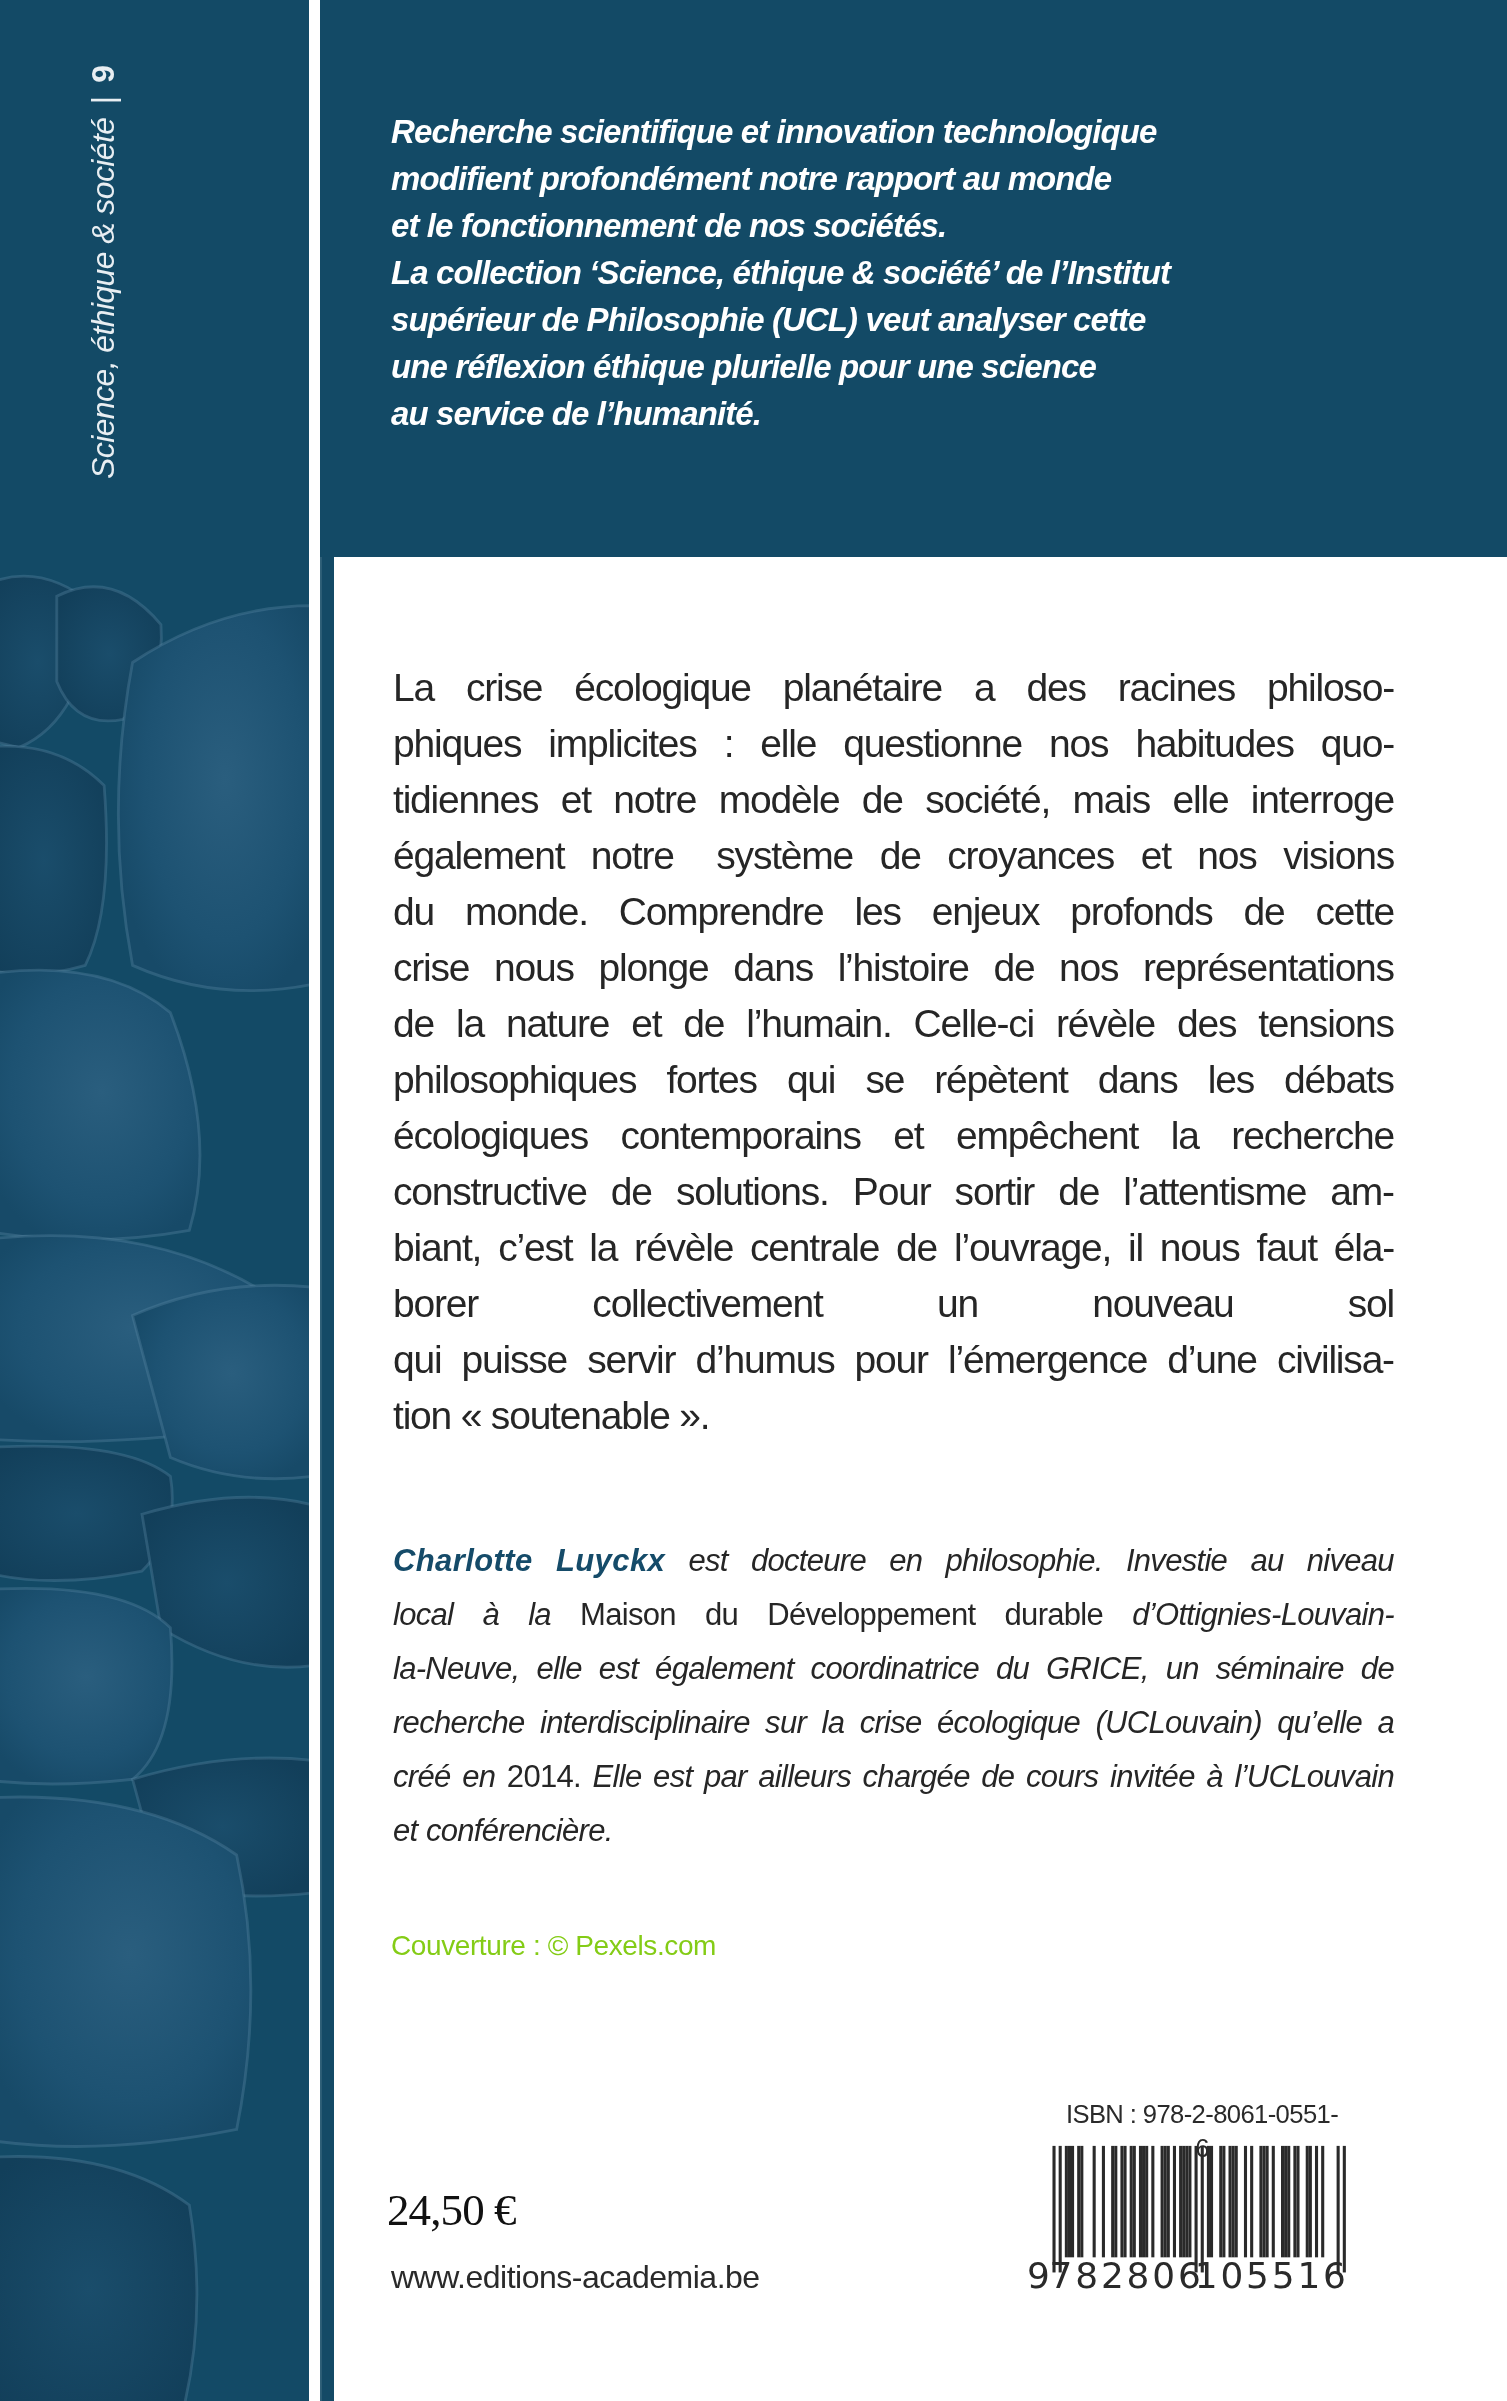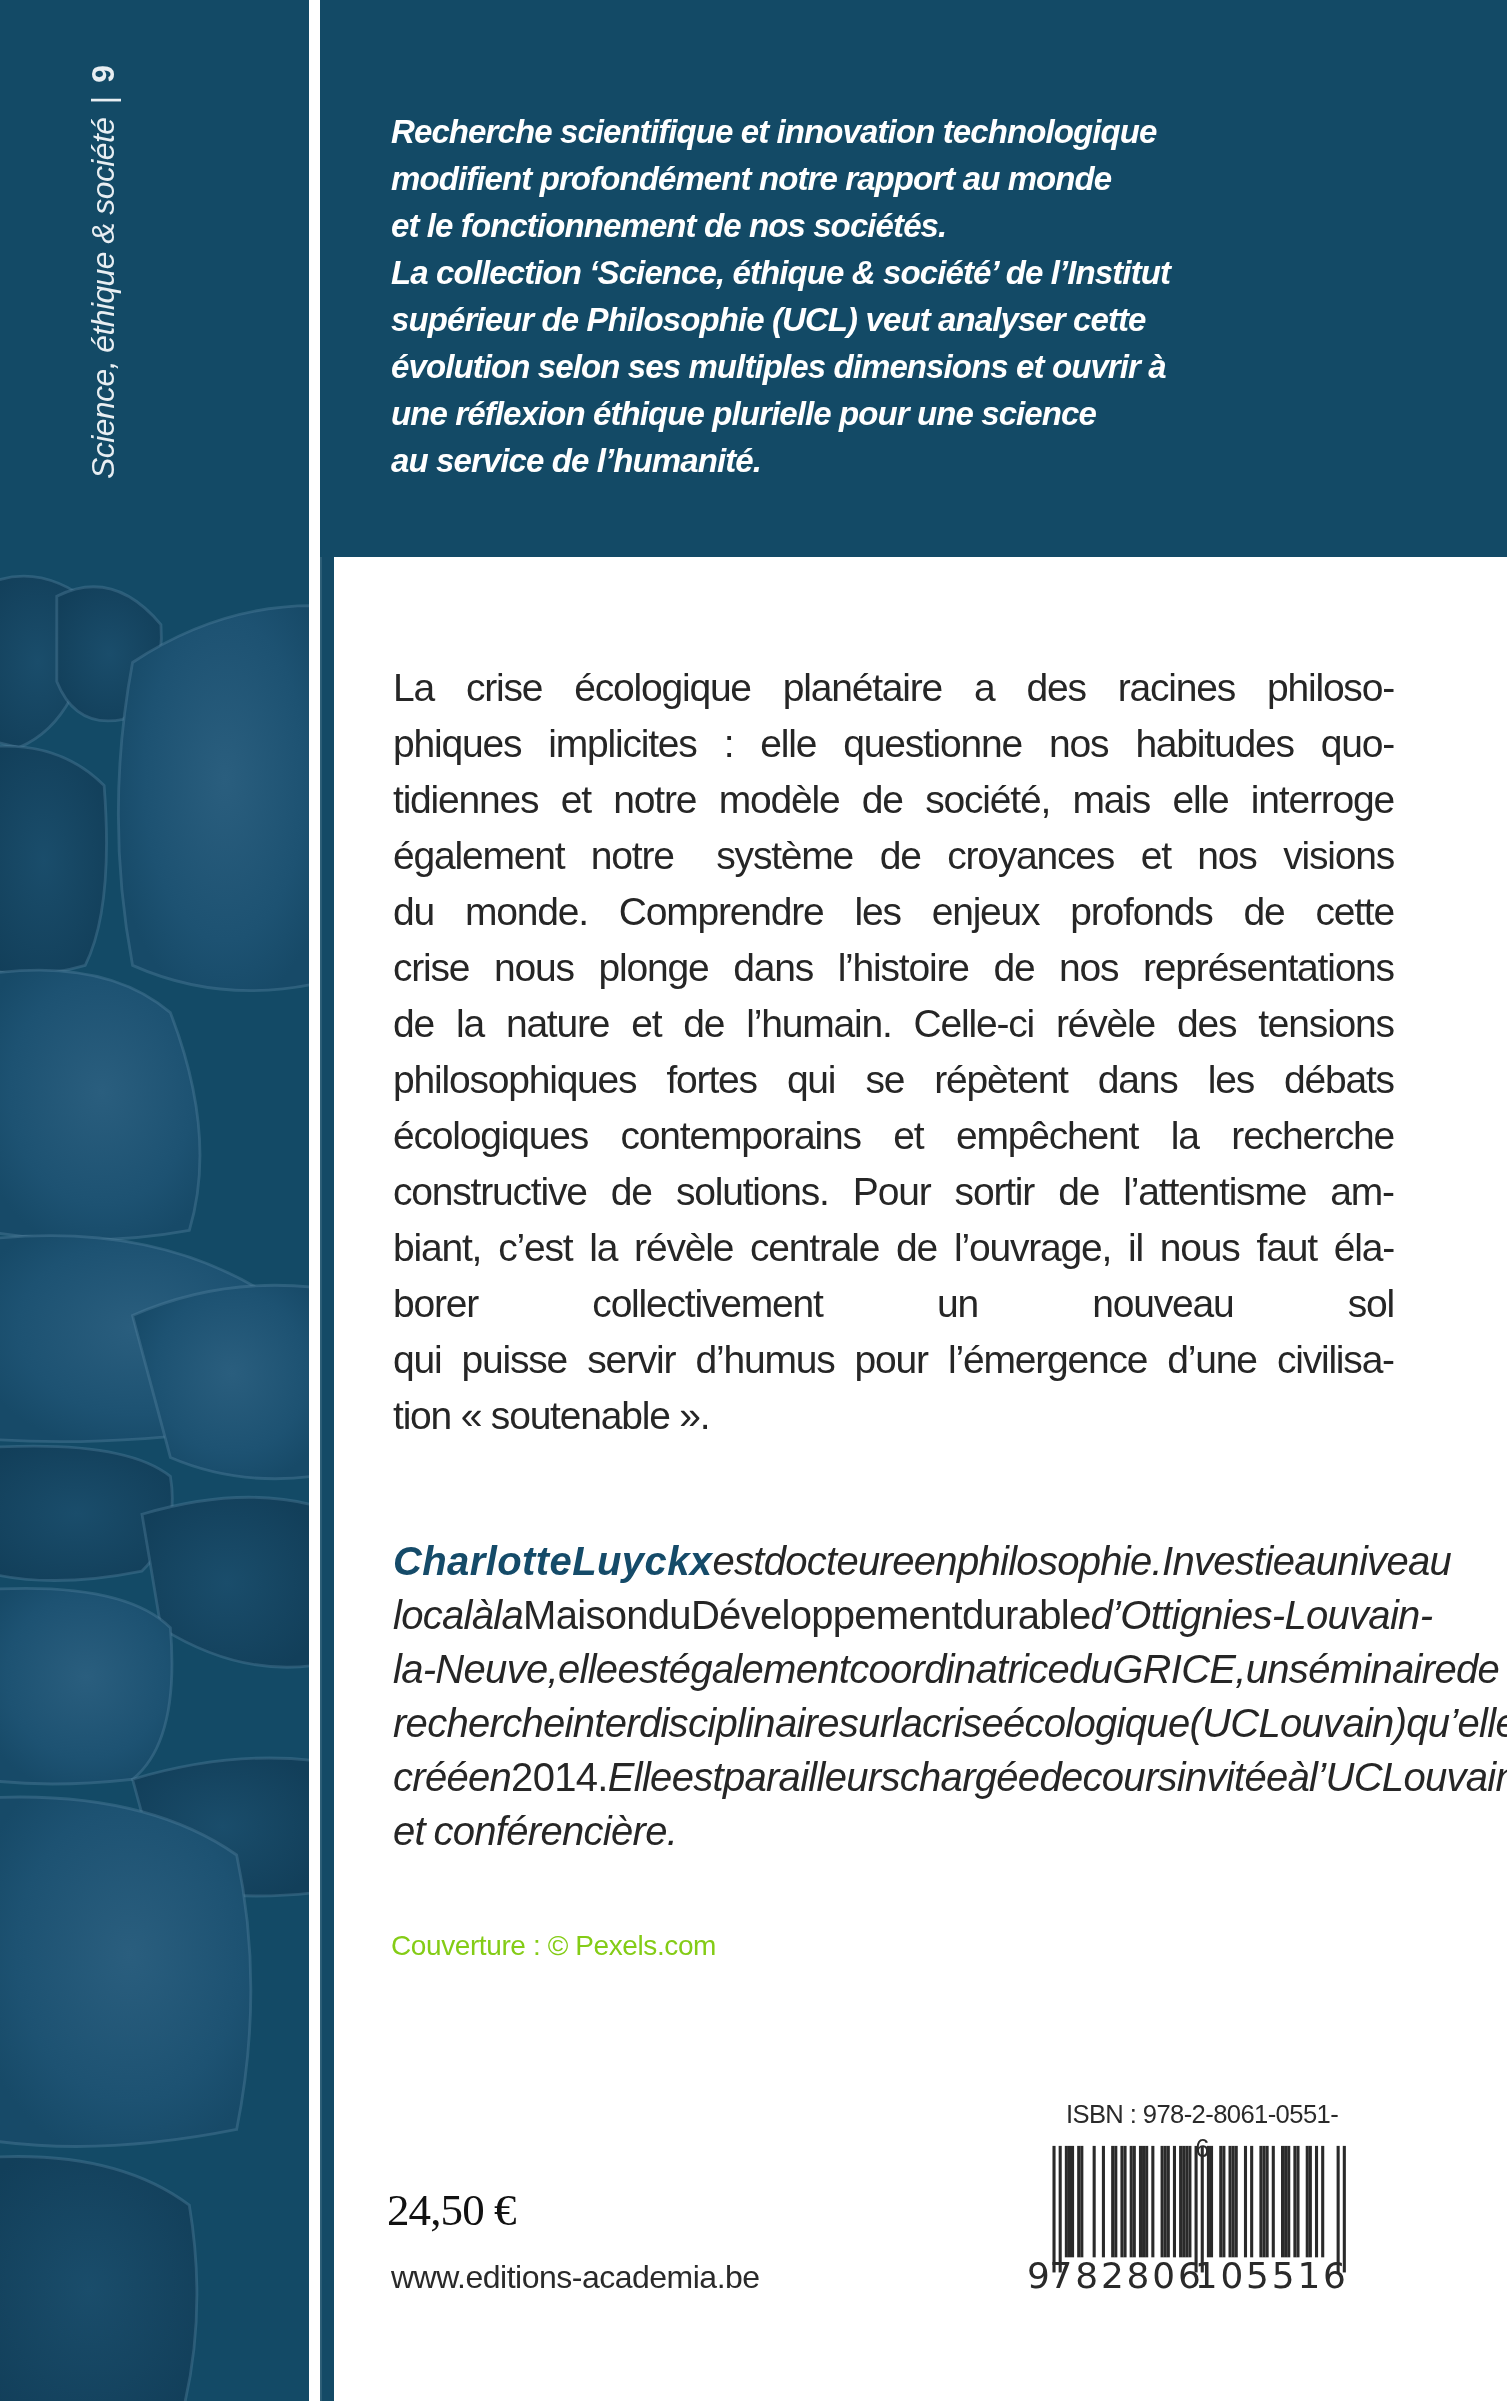--- a/index.html
+++ b/index.html
@@ -14,21 +14,21 @@
   .white-panel { left:334px; top:557px; width:1173px; height:1844px; background:#ffffff; }
   .spine { left:78px; top:53px; width:51px; height:426px; }
   .spine-inner { position:absolute; left:0; top:0; width:426px; height:51px; transform-origin: 0 0; transform: translate(0px, 426px) rotate(-90deg); color:#e8eef2; font-size:32px; line-height:51px; white-space:nowrap; font-family:"Liberation Sans", sans-serif; }
   .spine-title { font-style:italic; letter-spacing:-0.6px; }
   .spine-sep { margin:0 13.2px; font-weight:300; }
   .spine-num { font-weight:700; }
   .body-text { left:393px; top:660px; width:1001px; color:#262626; font-size:39px; line-height:56px; font-family:"Liberation Sans", sans-serif; letter-spacing:-1.2px; }
   .body-text span { display:block; text-align:justify; text-align-last:justify; white-space:nowrap; height:56px; }
   .body-text span.last { text-align-last:left; }
   .line-flex { display:flex !important; justify-content:space-between; }
-  .bio { left:393px; top:1534px; width:1001px; color:#262626; font-size:40px; line-height:54px; font-family:"Liberation Sans", sans-serif; letter-spacing:-0.7px; }
+  .bio { left:393px; top:1534px; width:1001px; color:#262626; font-size:31px; line-height:54px; font-family:"Liberation Sans", sans-serif; letter-spacing:-0.7px; }
   .bio .row { display:flex; justify-content:space-between; white-space:nowrap; height:54px; }
   .bio .row.last { justify-content:flex-start; }
   .it { font-style:italic; }
   .bio .name { color:#154b69; font-weight:700; font-style:italic; letter-spacing:0.4px; }
   .credit { left:391px; top:1927px; color:#84cc16; font-size:28px; line-height:38px; font-family:"Liberation Sans", sans-serif; letter-spacing:-0.4px; }
   .isbn-label { left:1060px; top:2097px; width:284px; color:#2a2a2a; font-size:25.6px; line-height:34px; letter-spacing:-0.6px; font-family:"Liberation Sans", sans-serif; text-align:center; }
   .barcode { left:1025px; top:2144px; width:326px; height:153px; }
   .price { left:387px; top:2183px; color:#111; font-family:"Liberation Serif", serif; font-size:45px; line-height:55px; letter-spacing:-0.9px; }
   .website { left:391px; top:2256px; color:#2a2a2a; font-size:32px; line-height:42px; letter-spacing:-0.5px; font-family:"Liberation Sans", sans-serif; }
 </style>
@@ -74,21 +74,20 @@
     <span class="spine-title">Science, éthique &amp; société</span><span class="spine-sep">|</span><span class="spine-num">9</span>
   </div>
 </div>
 
 <div class="abs header-text">
   <span>Recherche scientifique et innovation technologique</span>
   <span>modifient profondément notre rapport au monde</span>
   <span>et le fonctionnement de nos sociétés.</span>
   <span>La collection ‘Science, éthique &amp; société’ de l’Institut</span>
   <span>supérieur de Philosophie (UCL) veut analyser cette</span>
-  <span>évolution selon ses multiples dimensions et ouvrir à</span>
   <span>une réflexion éthique plurielle pour une science</span>
   <span>au service de l’humanité.</span>
 </div>
 
 <div class="abs white-panel"></div>
 
 <div class="abs body-text" id="summary">
     <span class="line-flex">
       <i style="font-style: normal;">La</i>
       <i style="font-style: normal;">crise</i>

